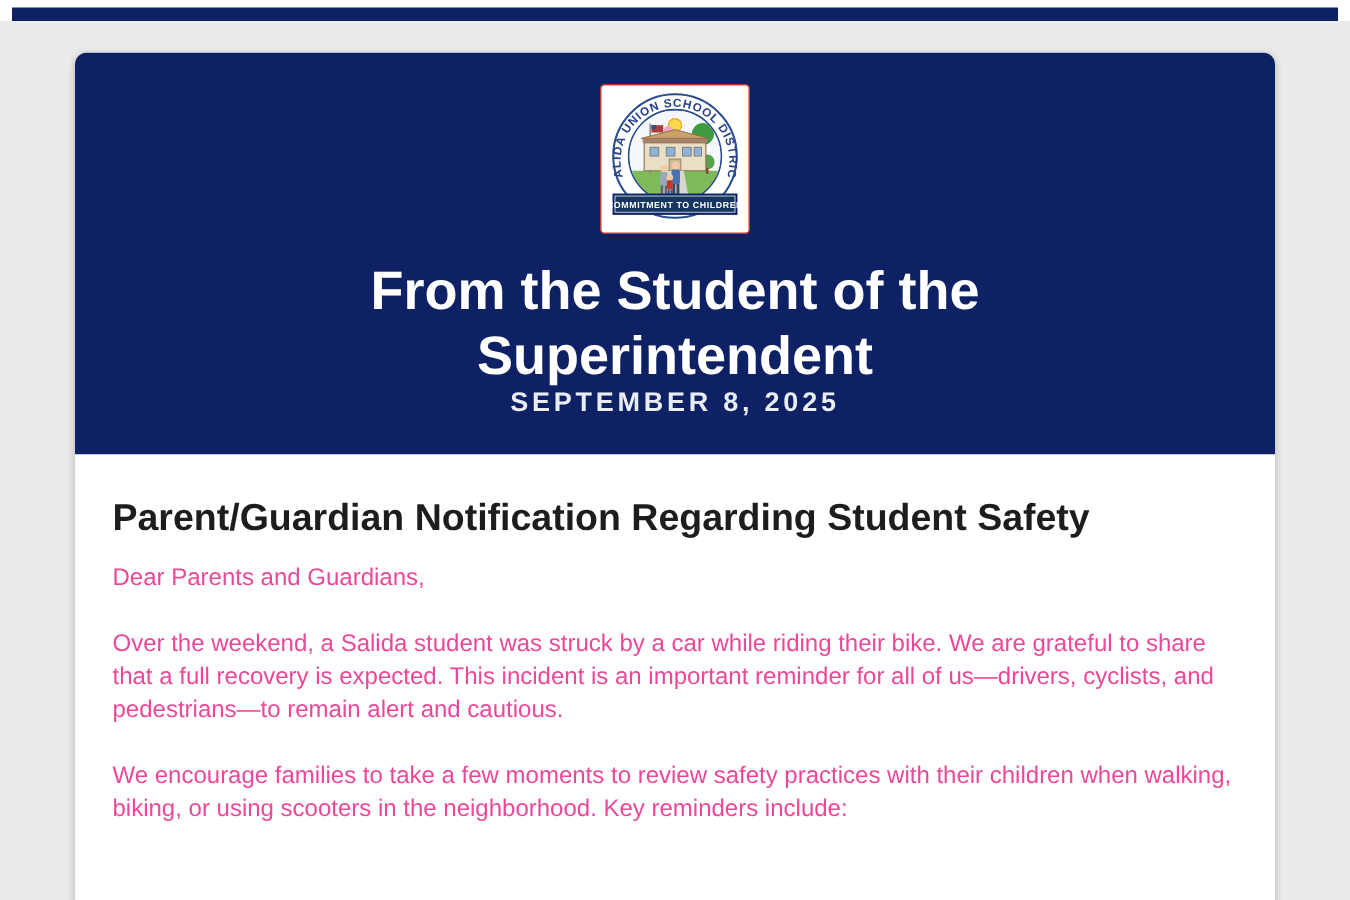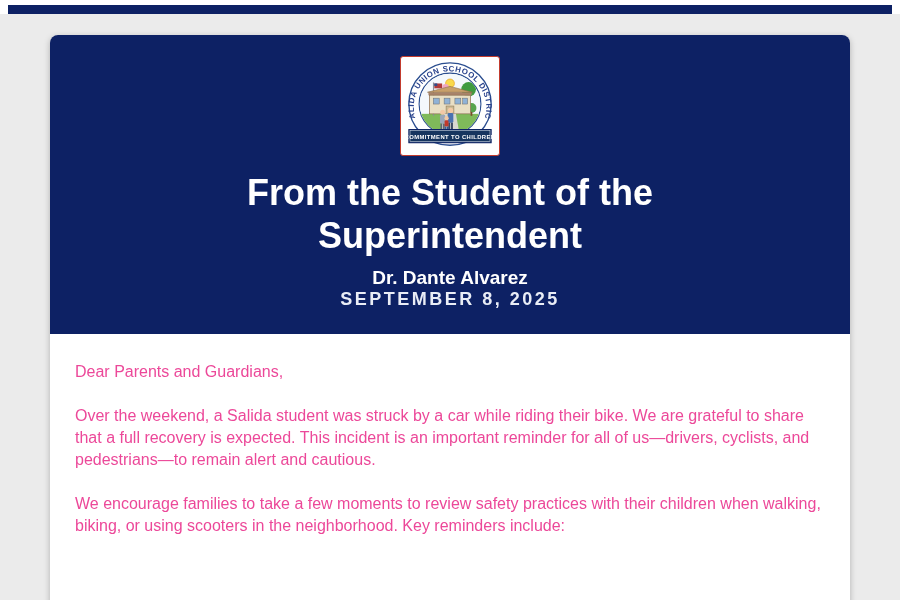--- a/index.html
+++ b/index.html
@@ -166,25 +166,25 @@
               </g>
             </g>
 
             <rect x="8" y="74" width="84" height="13.5" fill="#16355f" stroke="#0d2164" stroke-width="1"></rect>
             <rect x="9.2" y="75.2" width="81.6" height="11" fill="none" stroke="#cfd8e6" stroke-width="0.6"></rect>
             <text x="50" y="83.5" text-anchor="middle" font-family="Liberation Sans, sans-serif" font-size="6" font-weight="bold" fill="#ffffff" letter-spacing="0.4">COMMITMENT TO CHILDREN</text>
           </svg>
         </div>
 
         <div class="header-title">From the Student of the Superintendent</div>
-        <div class="header-subtitle">Dr. Dante Alvarez</div>
         <div class="header-date">SEPTEMBER 8, 2025</div>
       </div>
 
       <div class="card-body">
+        <div class="body-heading">Parent/Guardian Notification Regarding Student Safety</div>
         <p class="greeting">Dear Parents and Guardians,</p>
         <p class="paragraph">Over the weekend, a Salida student was struck by a car while riding their bike. We are grateful to share that a full recovery is expected. This incident is an important reminder for all of us—drivers, cyclists, and pedestrians—to remain alert and cautious.</p>
         <p class="paragraph">We encourage families to take a few moments to review safety practices with their children when walking, biking, or using scooters in the neighborhood. Key reminders include:</p>
       </div>
 
     </div>
   </div>
 </div>
 
 </body></html>

